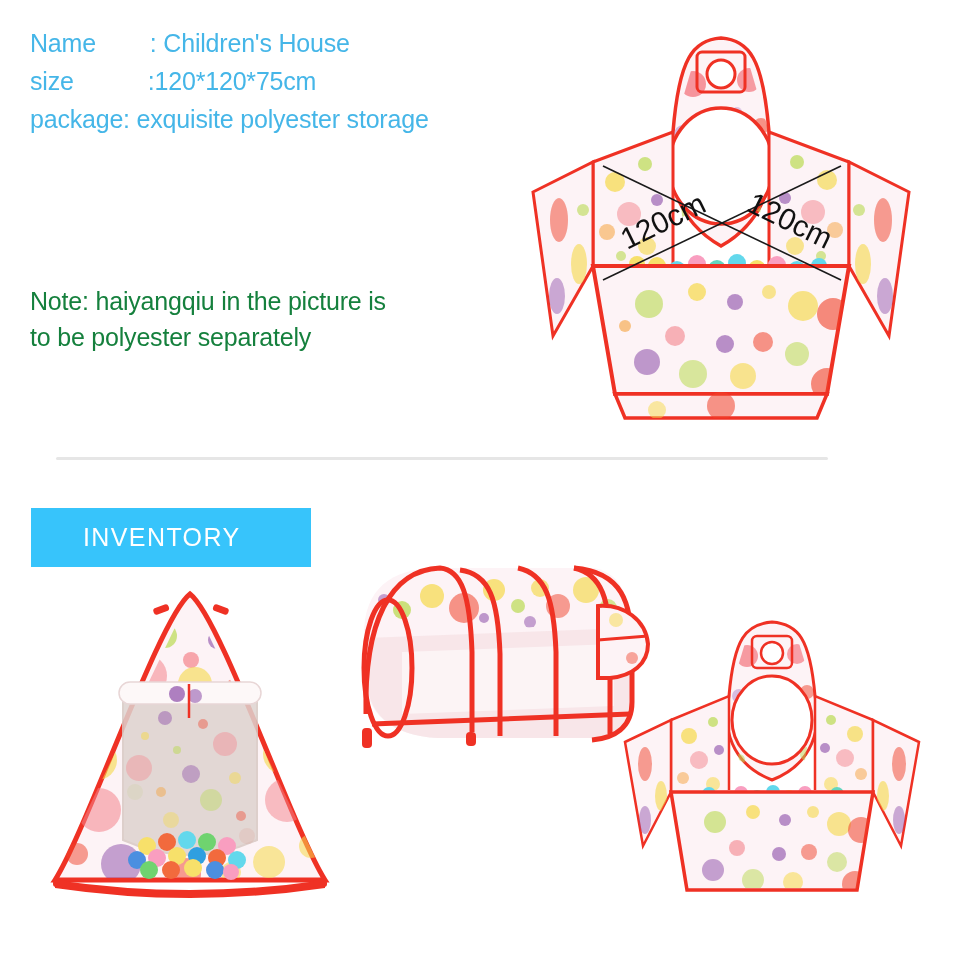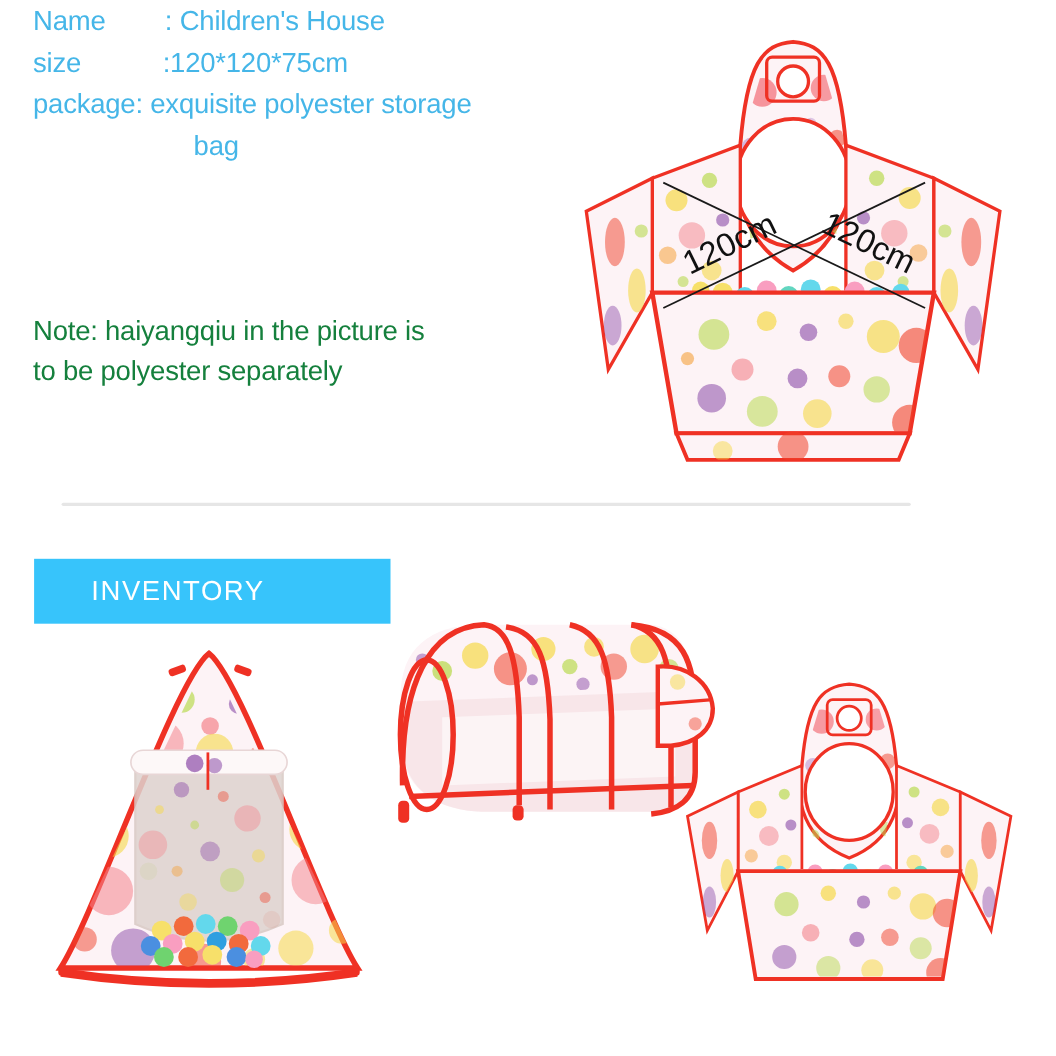--- a/index.html
+++ b/index.html
@@ -7,21 +7,21 @@
     width:960px; height:960px;
     background:#ffffff;
     font-family:"Liberation Sans", sans-serif;
     overflow:hidden;
     position:relative;
   }
   #page { position:relative; width:960px; height:960px; }
 
   
   .spec-block {
-    position:absolute; left:30px; top:0; width:640px;
+    position:absolute; left:30px; top:24px; width:640px;
   }
   .spec-row {
     font-size:25px; line-height:38px;
     color:#45b6e8;
     letter-spacing:-0.2px;
     white-space:pre;
   }
   .spec-row.indent { padding-left:146px; }
 
   .note-block {
@@ -32,21 +32,21 @@
   .note-line { white-space:pre; }
 
   
   .divider {
     position:absolute; left:56px; top:457px; width:772px; height:3px;
     background:#e6e6e6; border-radius:2px;
   }
 
   
   .inventory-banner {
-    position:absolute; left:31px; top:508px; width:324px; height:59px;
+    position:absolute; left:31px; top:508px; width:280px; height:59px;
     background:#37c4fb;
     display:flex; align-items:center;
   }
   .inventory-banner .txt {
     color:#ffffff; font-size:25px; letter-spacing:1.4px;
     padding-left:52px;
   }
 
   
   .hero-photo   { position:absolute; left:497px; top:14px;  width:448px; height:420px; }
@@ -58,21 +58,20 @@
 </style>
 </head>
 <body>
 
 <div id="page">
 
   <div class="spec-block">
     <div class="spec-row">Name        : Children's House</div>
     <div class="spec-row">size           :120*120*75cm</div>
     <div class="spec-row">package: exquisite polyester storage</div>
-    <div class="spec-row indent">bag</div>
   </div>
 
   <div class="note-block">
     <div class="note-line">Note: haiyangqiu in the picture is</div>
     <div class="note-line">to be polyester separately</div>
   </div>
 
   <div class="hero-photo">
     <svg width="448" height="420" viewBox="0 0 448 420">
       <defs>

